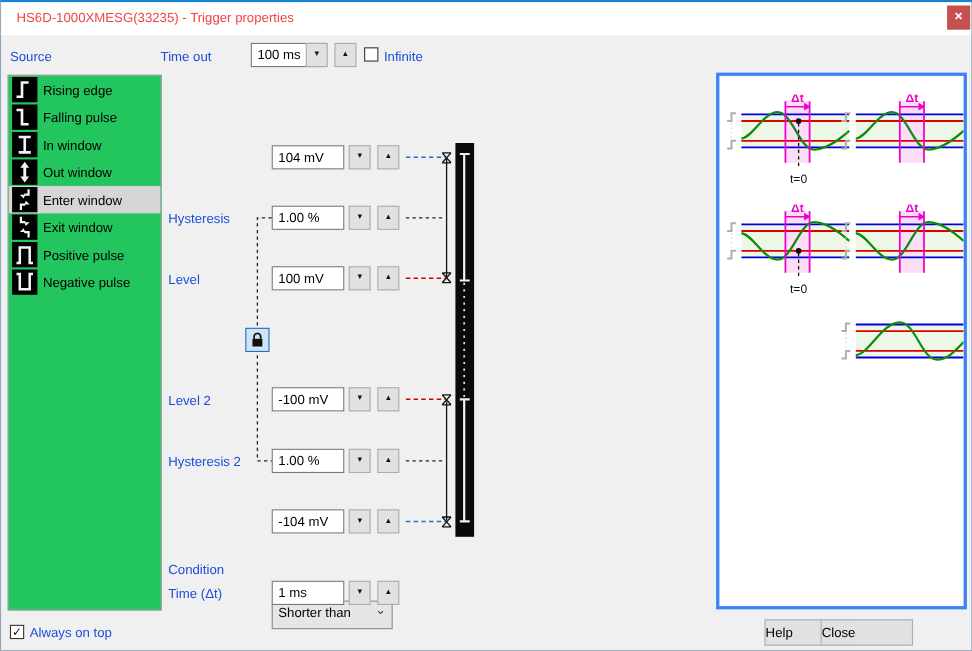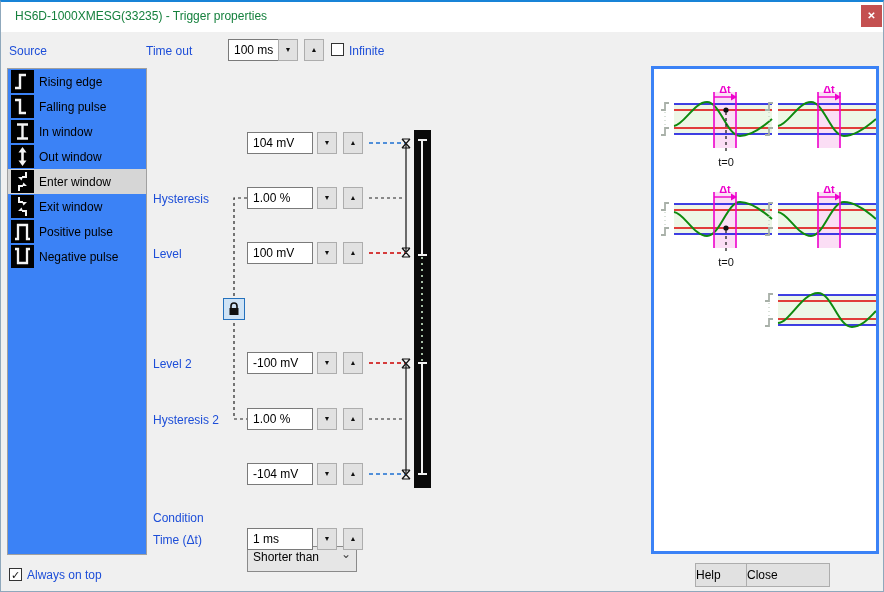--- a/index.html
+++ b/index.html
@@ -4,36 +4,36 @@
 <style>
   * { margin:0; padding:0; box-sizing:border-box; }
   html,body { background:#d4d4d4; }
   body { font-family:"Liberation Sans", sans-serif; font-size:12px; color:#000; }
   #window {
     position:relative; width:884px; height:592px; background:#f0f0f0;
     border:1px solid #8fa8bc; border-top:2px solid #1883d7; overflow:hidden;
   }
   
   .titlebar { position:absolute; left:0; top:0; width:100%; height:30px; background:#ffffff; }
-  .title-text { position:absolute; left:14px; top:7px; font-size:12px; color:#15803d; }
+  .title-text { position:absolute; left:14px; top:7px; font-size:12px; color:#ef4444; }
   .close-btn { position:absolute; right:1px; top:3px; width:21px; height:22px; background:#c45050;
     color:#fff; font-size:10px; font-weight:bold; text-align:center; line-height:22px; cursor:default; }
   
   .lbl { position:absolute; color:#1d4ed8; }
   .dropdown { position:absolute; height:26px; background:#f0f0f0; border:1px solid #7a7a7a;
     padding:3px 18px 0 5px; cursor:default;margin-top:44px; }
   .dropdown .chev { position:absolute; right:5px; top:0px; color:#444; font-size:12px; }
   .tfield { position:absolute; height:22px; background:#fff; border:1px solid #7a7a7a;
     font-family:"Liberation Sans", sans-serif; font-size:12px; padding:0 0 0 5px; }
   .spin { position:absolute; width:20px; height:22px; background:#e1e1e1; border:1px solid #adadad;
     font-size:7px; color:#111; text-align:center; line-height:20px; cursor:default; }
   .cbx { position:absolute; width:13px; height:13px; background:#fff; border:1px solid #333;
     font-size:11px; line-height:12px; text-align:center; color:#111; }
   
-  .listbox { position:absolute; left:6px; top:66px; width:140px; height:487px; background:#3b82f6;
+  .listbox { position:absolute; left:6px; top:66px; width:140px; height:487px; background:#22c55e;
     border:1px solid #a0a0a0; overflow:hidden;text-align:right; }
   .trig-item { position:relative; height:25px; display:flex; align-items:center; padding-left:3px; cursor:default; }
   .trig-item.selected { background:#d6d6d6; }
   .trig-icon { width:23px; height:23px; background:#000; flex:0 0 23px; }
   .trig-label { margin-left:5px; }
   
   .descbox { position:absolute; left:150px; top:64px; width:494px; height:50px; background:#fff;
     border:1px solid #a0a0a0; padding:4px 7px; line-height:15px; }
   
   .overlay { position:absolute; pointer-events:none; }

